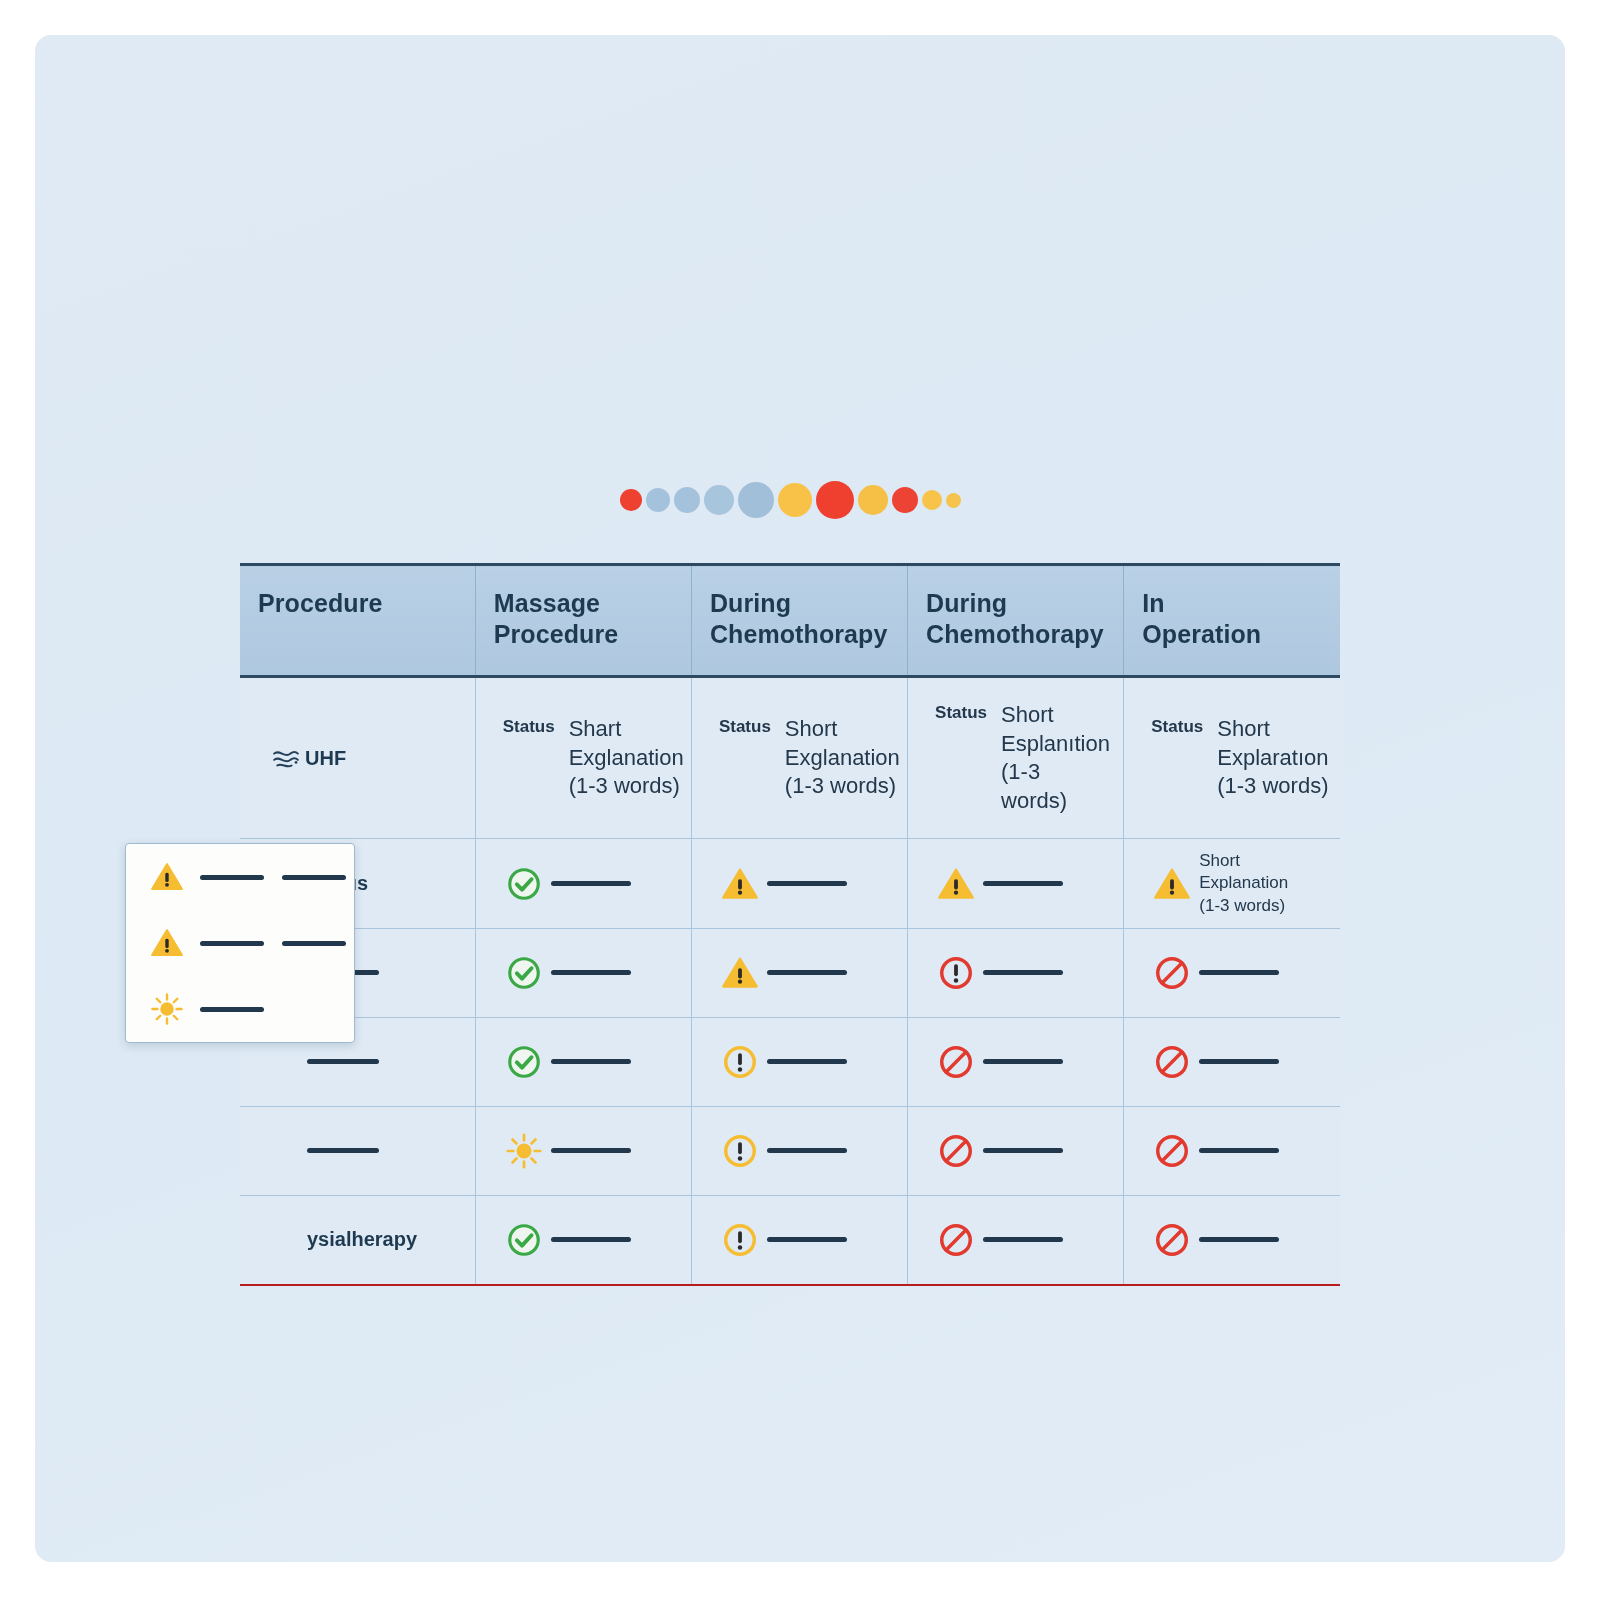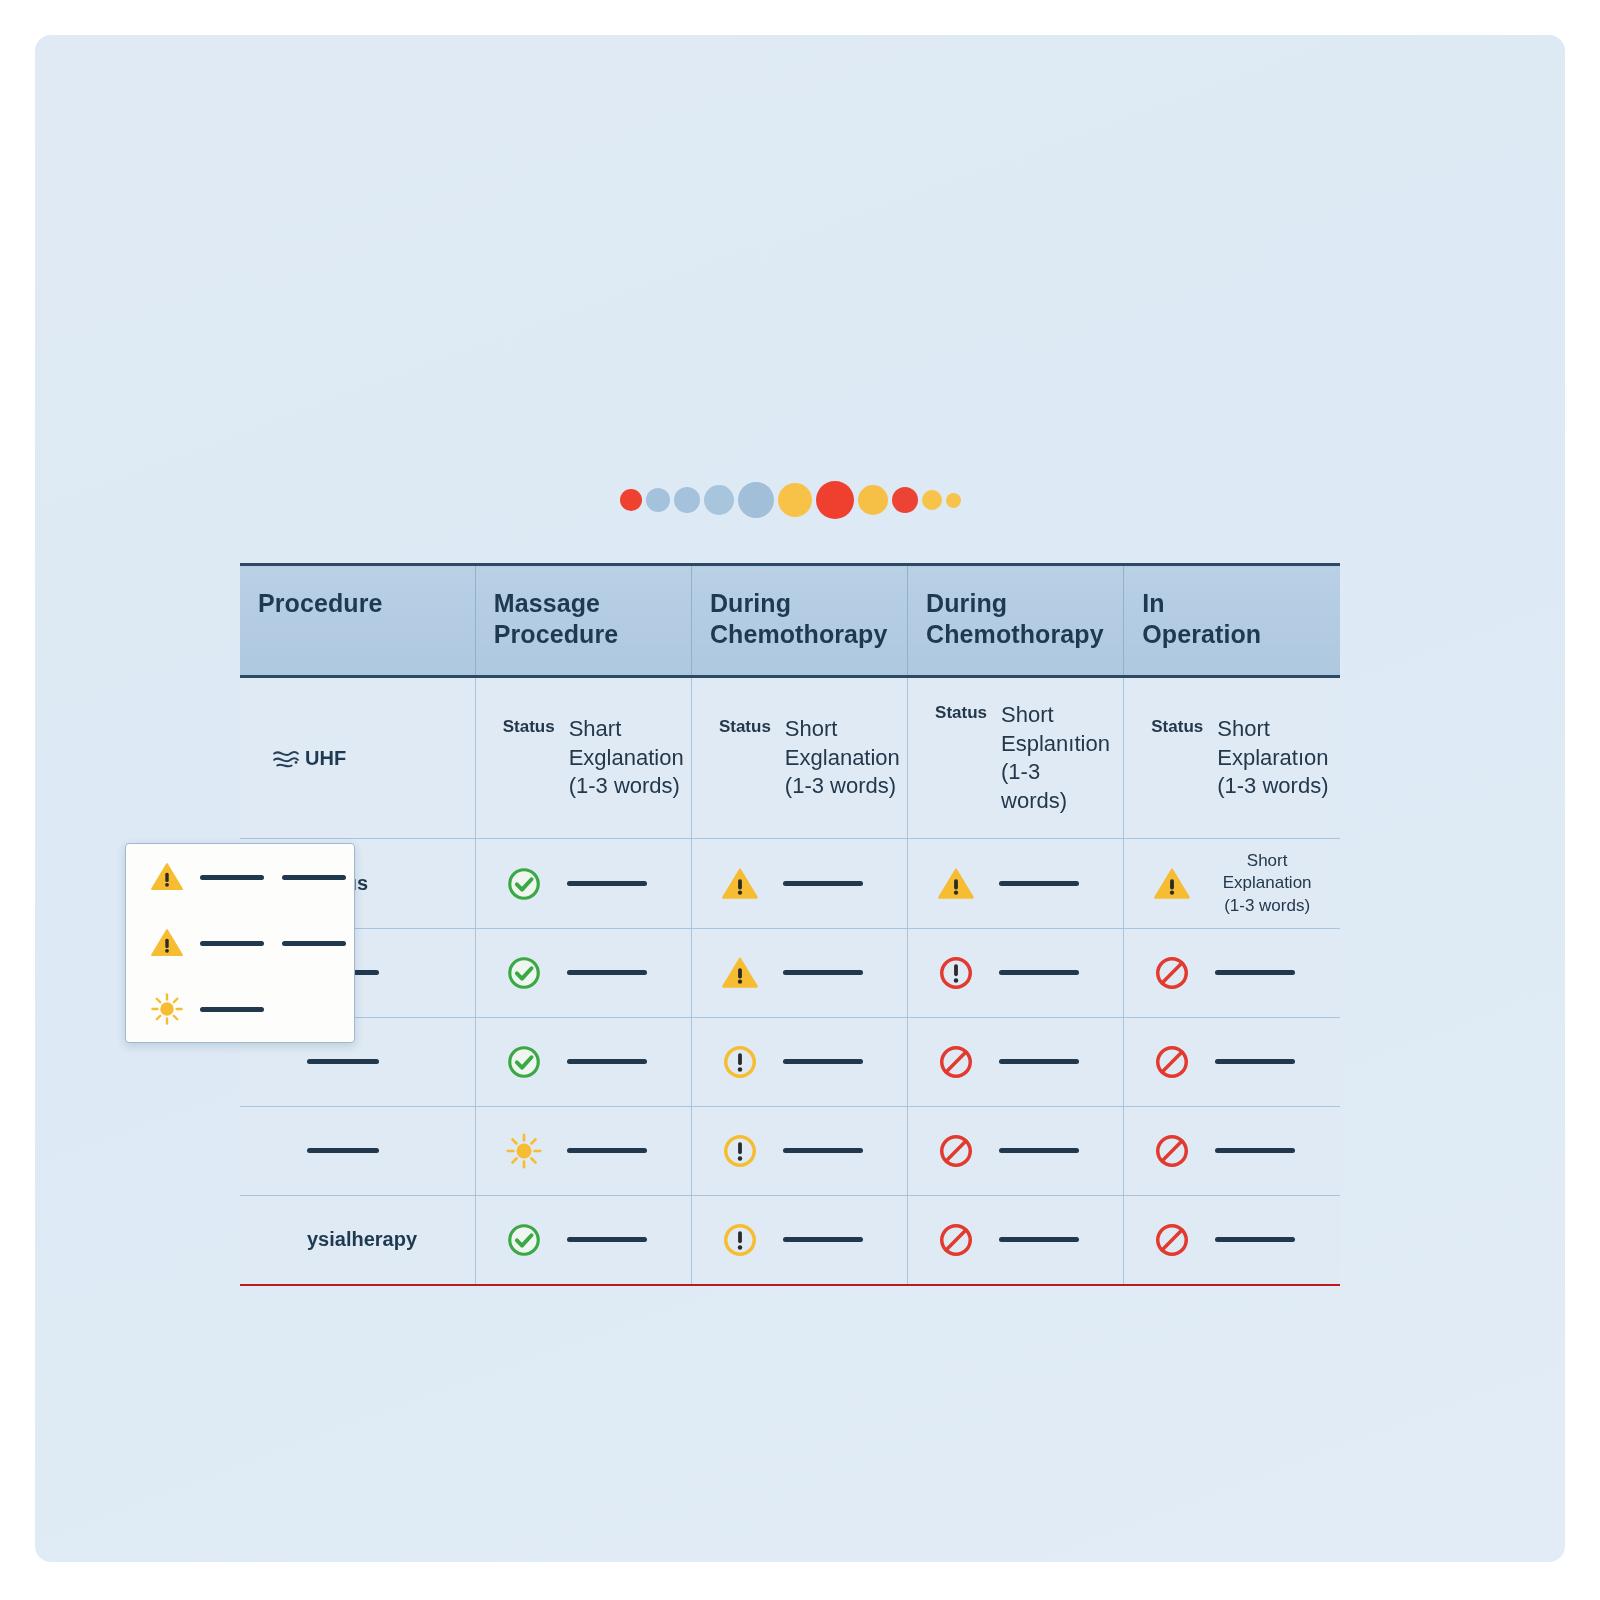--- a/index.html
+++ b/index.html
@@ -81,22 +81,22 @@
 
   
   .proc{
     display:flex;align-items:center;gap:4px;
     padding:0 14px 0 20px;height:100%;
   }
   .proc-label{font-size:20px;color:#1e3a51;font-weight:600;}
 
   
   .cell{
-    display:flex;align-items:center;gap:24px;
-    padding:0 10px 0 18px;height:100%;text-align:center;
+    display:flex;align-items:center;gap:8px;
+    padding:0 10px 0 18px;height:100%;
   }
   .expl{font-size:17px;color:#23384c;line-height:1.3;}
 
   
   .dash{
     display:inline-block;height:5px;border-radius:3px;
     background:#22384d;
   }
   .dash.w80{width:80px;}
   .dash.w72{width:72px;}

